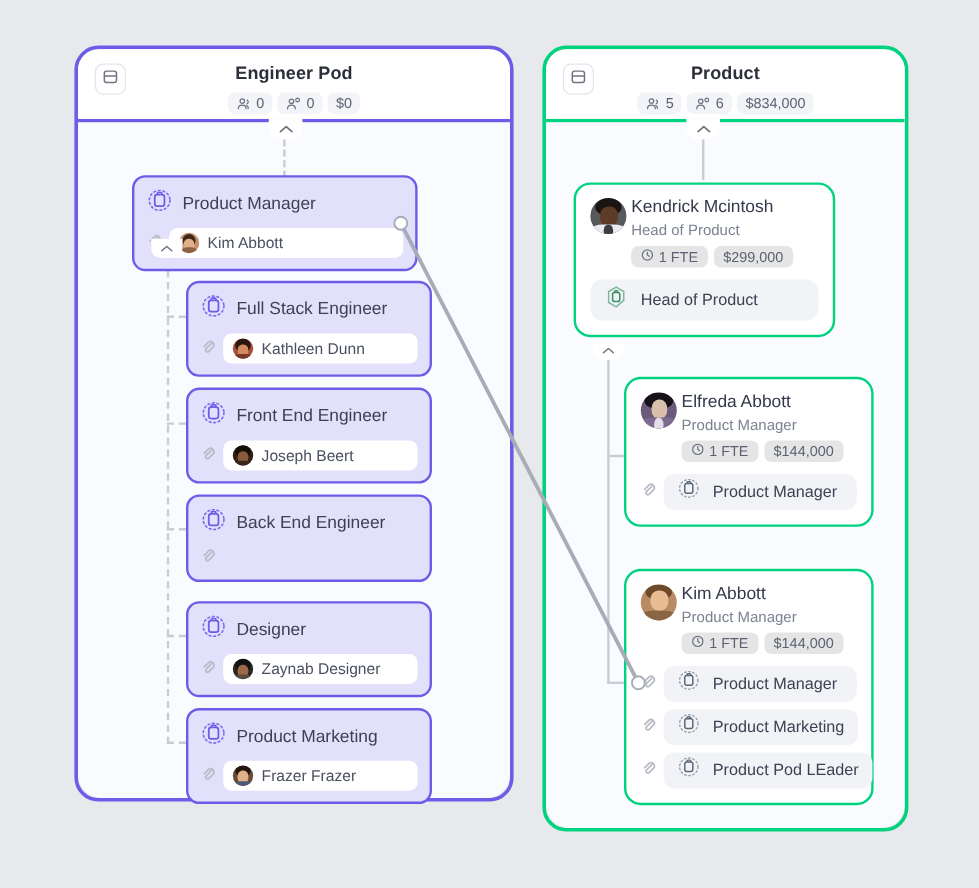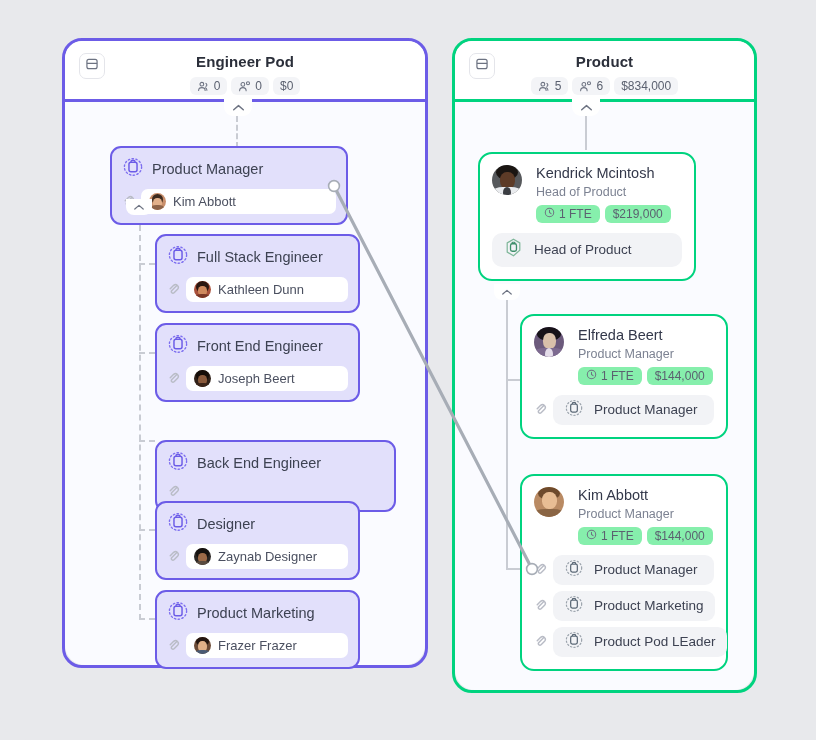--- a/index.html
+++ b/index.html
@@ -141,39 +141,39 @@
 
   
   .person-card {
     position: absolute;
     border: 2.5px solid #00d37f;
     background: #ffffff;
     border-radius: 14px;
     padding: 11px 12px 12px 12px;
     z-index: 4;
   }
-  .pc-top { display: flex; gap: 14px; }
+  .pc-top { display: flex; gap: 4px; }
   .pc-info { display: flex; flex-direction: column; }
   .pc-name {
     font-size: 14.5px;
     color: #33384a;
     line-height: 1.15;
   }
   .pc-role {
     font-size: 12.5px;
     color: #7c8292;
     margin-top: 3px;
   }
   .pc-meta {
     display: flex;
     gap: 5px;
     margin-top: 6px;
   }
   .meta-chip {
-    background: #86efac;
+    background: #e5e5e5;
     border-radius: 6px;
     padding: 2px 8px;
     font-size: 12px;
     color: #5b6170;
     display: flex;
     gap: 4px;
     white-space: nowrap;
   }
   .pc-roles { margin-top: 10px; }
   .role-chip-row {
@@ -367,21 +367,21 @@
         <span class="av" style="width:17px;height:17px;background:#2f2018;">
           <i style="left:2px;top:0px;width:13px;height:11px;background:#150d08;"></i>
           <i style="left:4px;top:5px;width:9px;height:10px;background:#8a5a3c;border-radius:45%;"></i>
           <i style="left:1px;top:13px;width:15px;height:6px;background:#3b2418;border-radius:40%;"></i>
         </span>
         <span class="assignee-name">Joseph Beert</span>
       </span>
     </div>
   </div>
 
-  <div class="role-card" style="left:155px; top:412px; width:241px;margin-top:28px;">
+  <div class="role-card" style="left:155px; top:412px; width:205px;">
     <div class="rc-head">
       <span>
         <svg width="22" height="22" viewBox="0 0 24 24" fill="none">
           <ellipse cx="12" cy="12" rx="9.4" ry="9" stroke="#7d6ef0" stroke-width="1.5" stroke-dasharray="1.6 2.6" stroke-linecap="round"></ellipse>
           <rect x="7.6" y="6.8" width="8.8" height="10.4" rx="2.2" stroke="#6c5ce7" stroke-width="1.6"></rect>
           <path d="M9.9 6.8V5.7c0-.5.4-.9.9-.9h2.4c.5 0 .9.4.9.9v1.1" stroke="#6c5ce7" stroke-width="1.5"></path>
         </svg>
       </span>
       <span class="rc-title">Back End Engineer</span>
     </div>
@@ -522,21 +522,21 @@
           <span class="meta-chip">
             <span>
               <svg width="11" height="11" viewBox="0 0 14 14" fill="none" stroke="#6d7382" stroke-width="1.3">
                   <circle cx="7" cy="7" r="5.4"></circle>
                   <path d="M7 4.1V7l2 1.4" stroke-linecap="round"></path>
                 </svg>
             </span>
             <span>1 FTE</span>
           </span>
           <span class="meta-chip">
-            <span>$219,000</span>
+            <span>$299,000</span>
           </span>
         </span>
       </span>
     </div>
     <div class="pc-roles">
       <div class="role-chip-row">
         <span class="role-chip lead">
           <span>
             <svg width="21" height="21" viewBox="0 0 24 24" fill="none">
               <path d="M12 2.6l7.2 4.2v8.4L12 21.4 4.8 17.2V6.8z" stroke="#7fb79a" stroke-width="1.4"></path>
@@ -552,21 +552,21 @@
 
   <div class="person-card" style="left:520px; top:314px; width:208px;">
     <div class="pc-top">
       <span class="av" style="width:30px;height:30px;background:#6c5a7c;">
         <i style="left:3px;top:0px;width:24px;height:14px;background:#171218;"></i>
         <i style="left:9px;top:6px;width:13px;height:16px;background:#d9c0aa;border-radius:45%;"></i>
         <i style="left:0px;top:21px;width:30px;height:12px;background:#7d6a90;border-radius:35%;"></i>
         <i style="left:11px;top:21px;width:8px;height:12px;background:#e4dce9;"></i>
       </span>
       <span class="pc-info">
-        <span class="pc-name">Elfreda Beert</span>
+        <span class="pc-name">Elfreda Abbott</span>
         <span class="pc-role">Product Manager</span>
         <span class="pc-meta">
           <span class="meta-chip">
             <span>
               <svg width="11" height="11" viewBox="0 0 14 14" fill="none" stroke="#6d7382" stroke-width="1.3">
                   <circle cx="7" cy="7" r="5.4"></circle>
                   <path d="M7 4.1V7l2 1.4" stroke-linecap="round"></path>
                 </svg>
             </span>
             <span>1 FTE</span>

